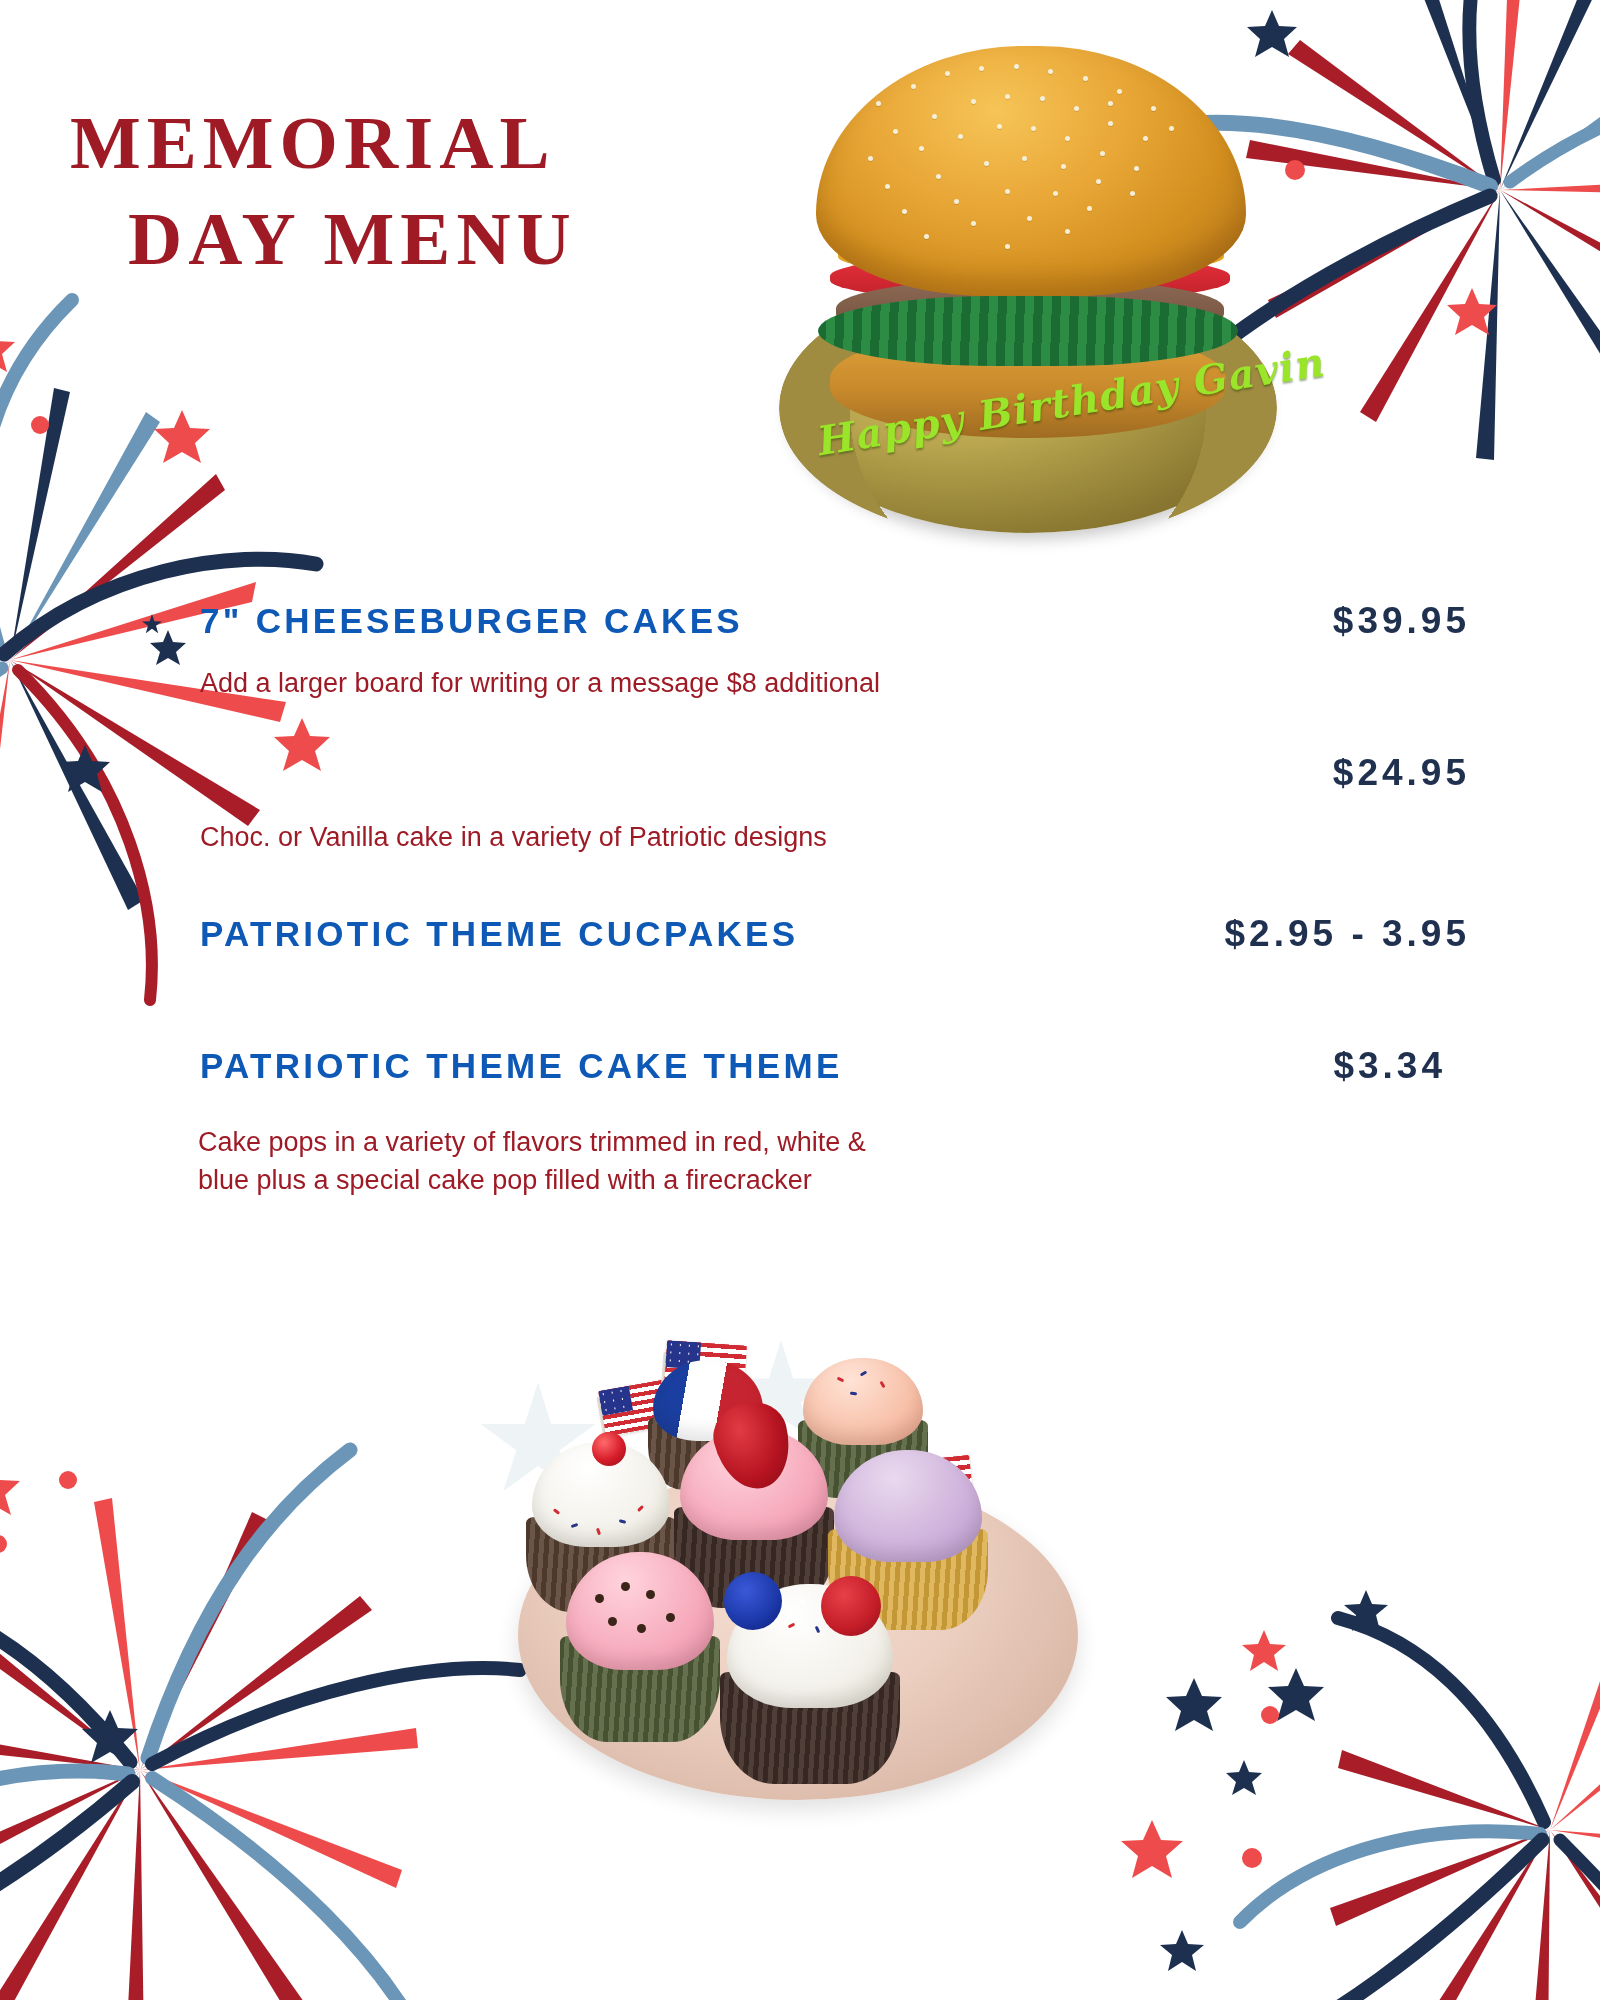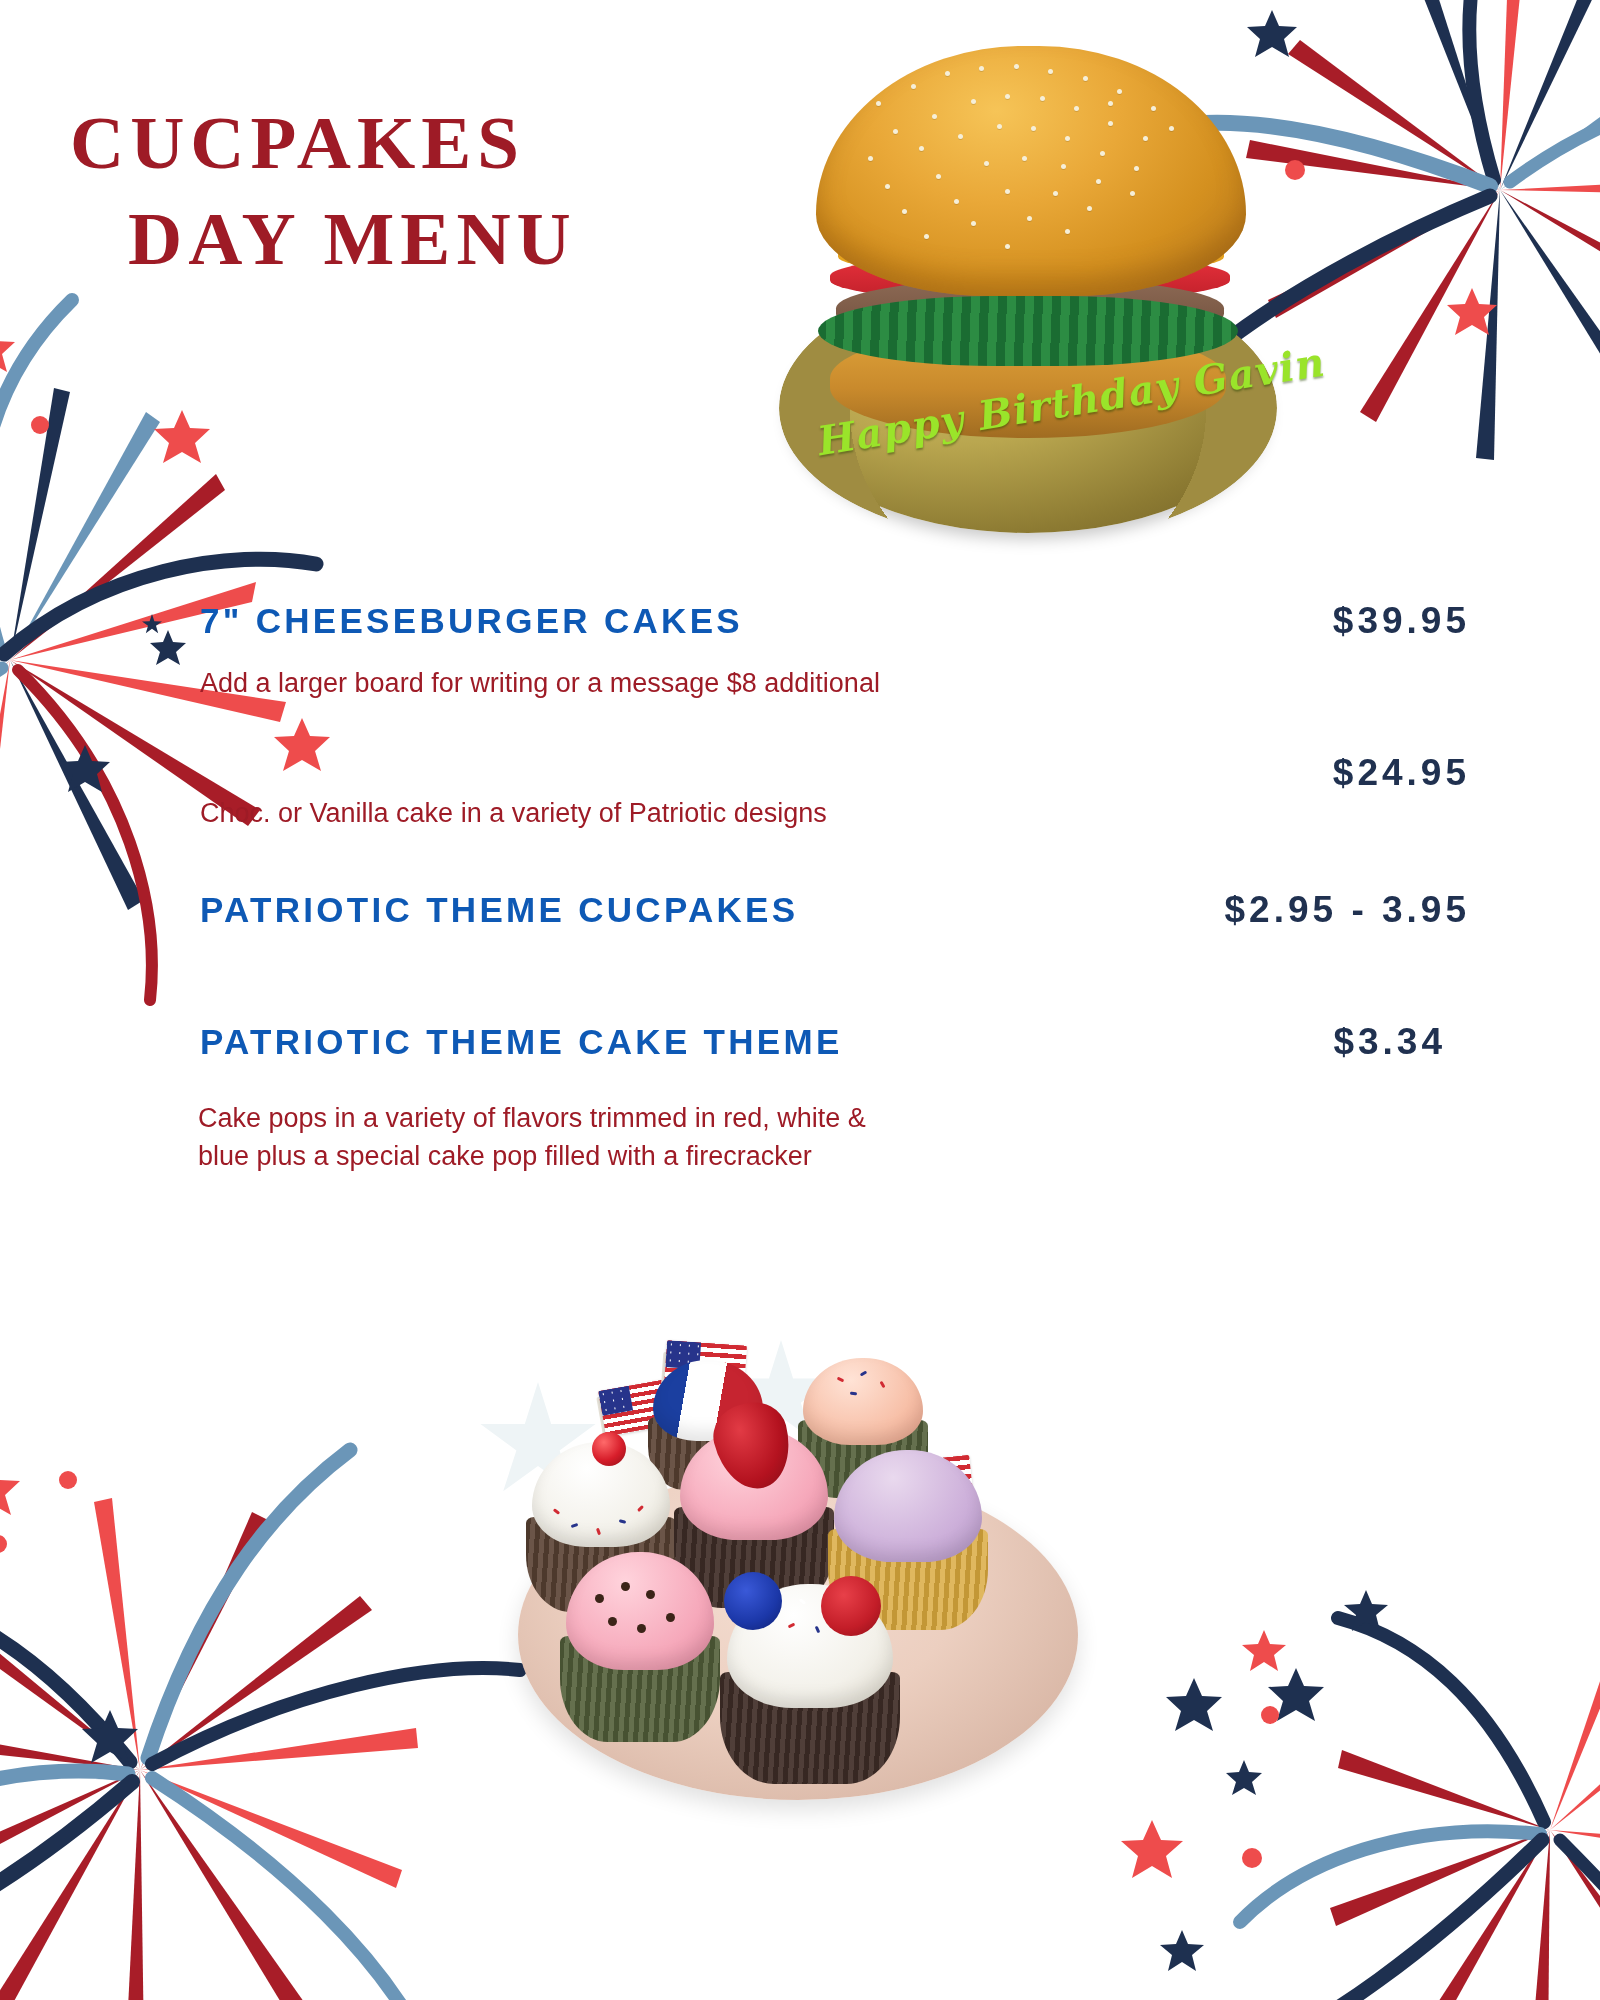--- a/index.html
+++ b/index.html
@@ -314,21 +314,21 @@
         <path d="M-78 250 l9 20 22 1 -17 15 6 22 -20 -12 -20 12 6 -22 -17 -15 22 -1z" fill="#ee4c4c"></path>
         <path d="M-48 360 l6 14 16 1 -12 10 4 16 -14 -9 -14 9 4 -16 -12 -10 16 -1z" fill="#1e3050"></path>
         <path d="M150 505 l7 16 18 1 -13 12 5 18 -17 -10 -17 10 5 -18 -13 -12 18 -1z" fill="#ee4c4c"></path>
         <circle cx="40" cy="145" r="9" fill="#ee4c4c"></circle>
         <circle cx="22" cy="288" r="10" fill="#ee4c4c"></circle>
       </g>
     </svg>
   </div>
 
   <div class="title-block">
-    <div class="title-line l1">CUCPAKES</div>
+    <div class="title-line l1">MEMORIAL</div>
     <div class="title-line l2">DAY MENU</div>
   </div>
 
   <div class="photo burger-wrap">
     <div class="board"></div>
     <div class="board-scallop"></div>
     <div class="layer bun-bottom"></div>
     <div class="layer cheese"></div>
     <div class="layer tomato"></div>
     <div class="layer patty"></div>
@@ -396,21 +396,21 @@
       <div class="desc" style="margin-top:22px;">
         <div>Add a larger board for writing or a message $8 additional</div>
       </div>
     </div>
 
     <div class="menu-item" style="padding:0 130px 0 200px; margin-top:50px;">
       <div class="row">
         <span class="spacer"></span>
         <span class="price">$24.95</span>
       </div>
-      <div class="desc" style="">
+      <div class="desc" style="margin-top:24px;">
         <div>Choc. or Vanilla cake in a variety of Patriotic designs</div>
       </div>
     </div>
 
     <div class="menu-item" style="padding:0 130px 0 200px; margin-top:56px;">
       <div class="row">
         <span class="item-name">PATRIOTIC THEME CUCPAKES</span>
         <span class="spacer"></span>
         <span class="price">$2.95 - 3.95</span>
       </div>

